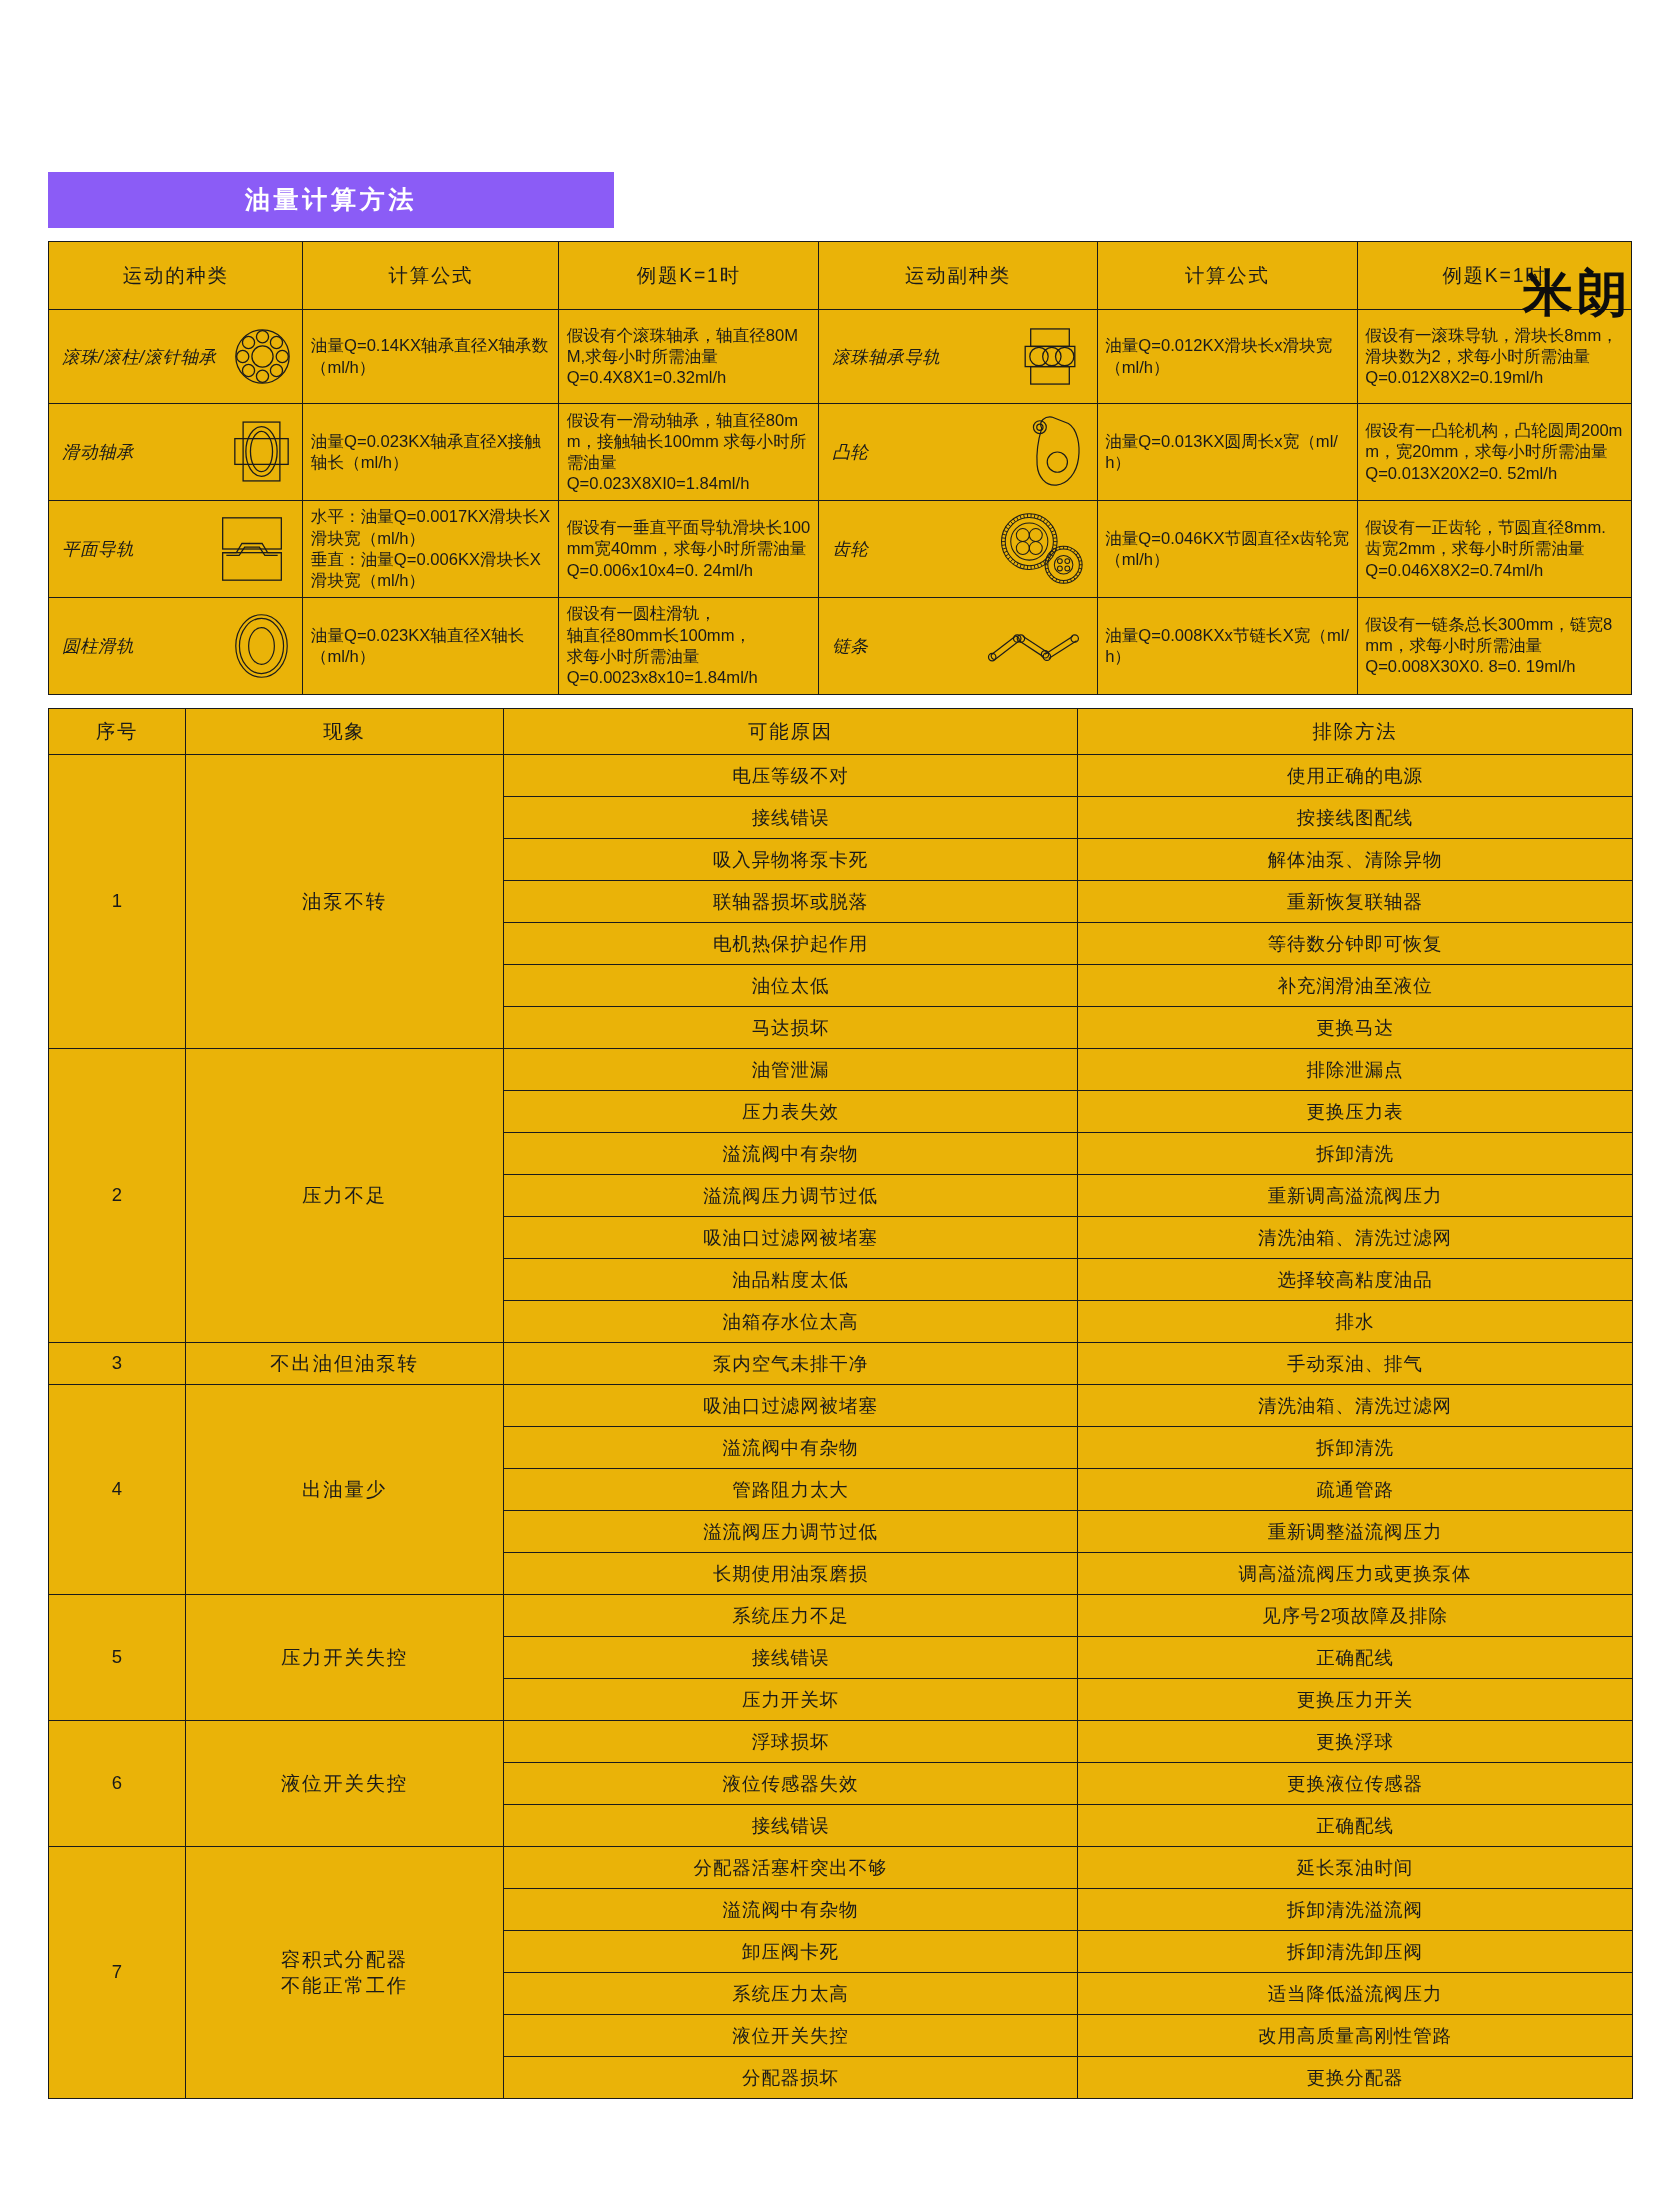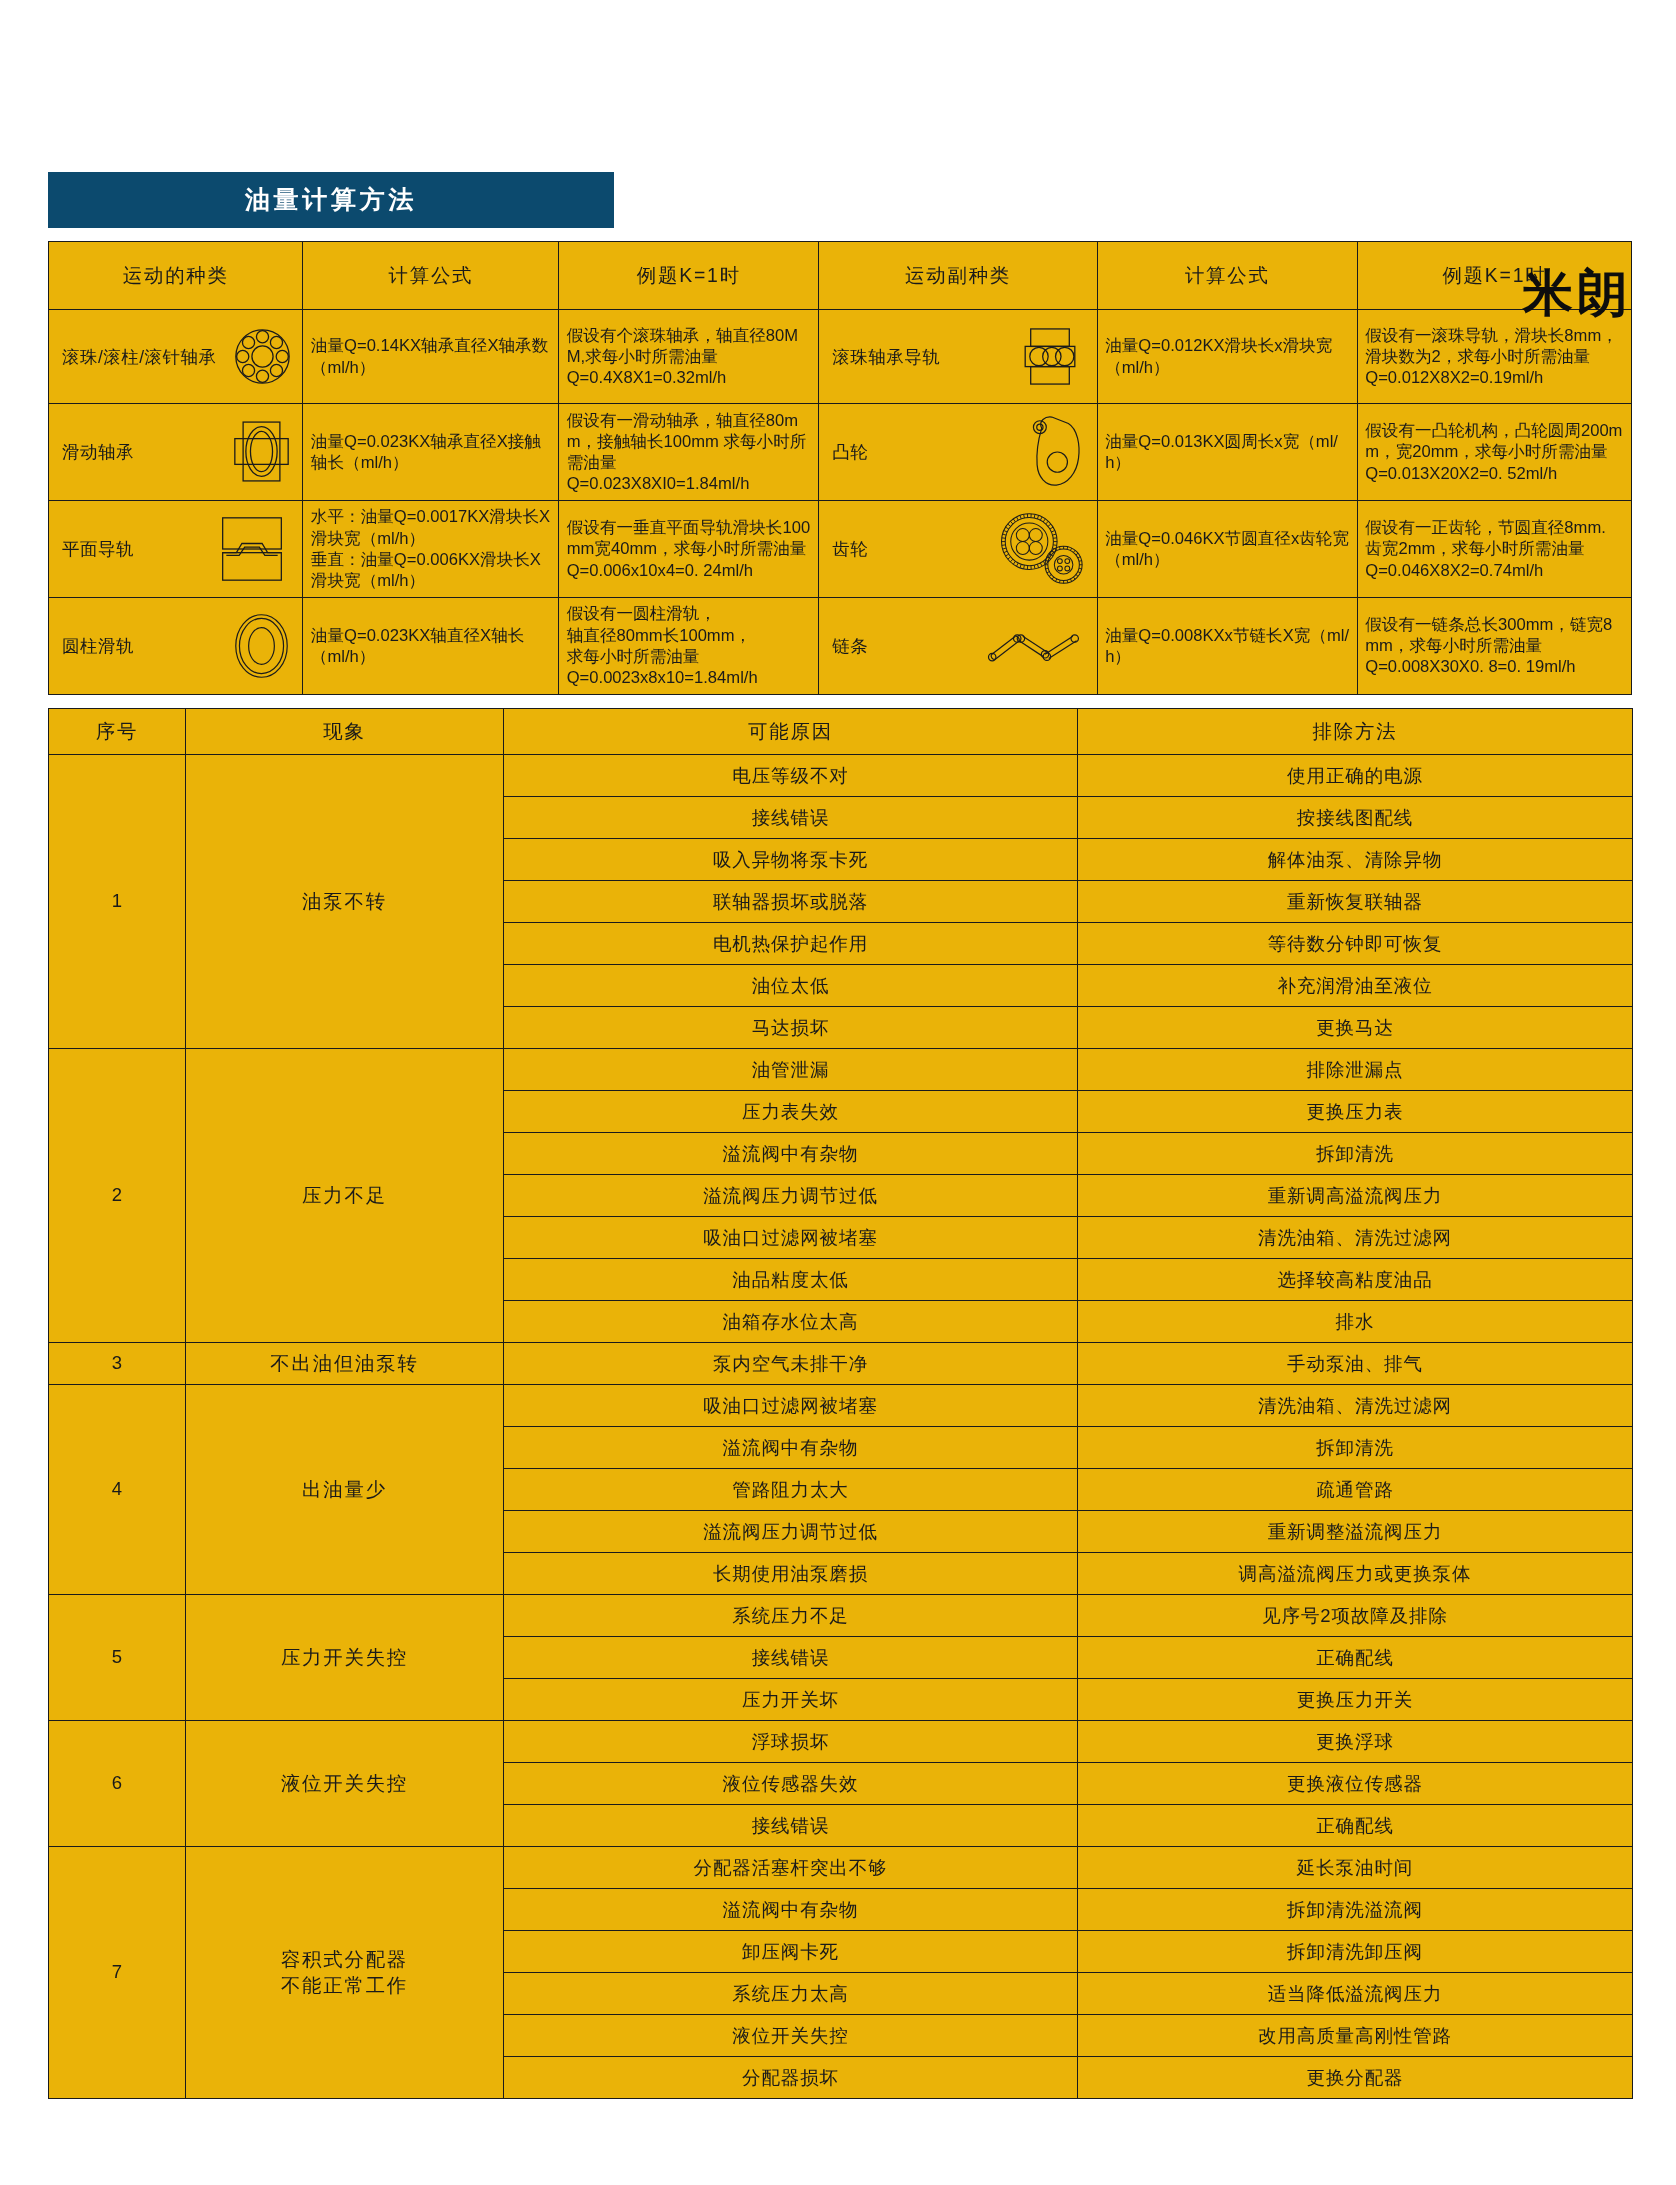--- a/index.html
+++ b/index.html
@@ -33,21 +33,21 @@
     transform: scaleX(1.04);
   }
   .logo-reg {
     font-size: 22px; color: #1353a4; line-height: 1;
     margin-left: 3.7px; margin-top: 1.8px;
   }
 
   
   .section-bar {
     width: 566px;
-    background: #0c4a6e;
+    background: #8b5cf6;
     color: #ffffff;
     font-size: 25px;
     font-weight: 700;
     letter-spacing: 3.7px;
     text-align: center;
     padding: 11px 0 12px 0;
     margin-left: 48px;
   }
   .bar-oil { margin-top: 172px; }
   .bar-trouble { margin-top: 26px; }
@@ -87,21 +87,21 @@
     letter-spacing: 1.8px;
     text-align: center;
   }
 
   
   .type-cell {
     height: 94px;
   }
   .type-inner {
     display: flex; align-items: center; justify-content: space-between;
-    gap: 17px; padding: 0 5.5px;
+    gap: 17px; padding: 0 5.5px; font-style: italic;
   }
   .type-label {
     font-size: 17.5px; letter-spacing: 0.5px; white-space: nowrap;
   }
   .type-icon { flex: 0 0 auto; display: flex; align-items: center; justify-content: center; }
 
   .formula-cell, .example-cell {
     font-size: 16.6px;
     line-height: 1.28;
     letter-spacing: 0px;

